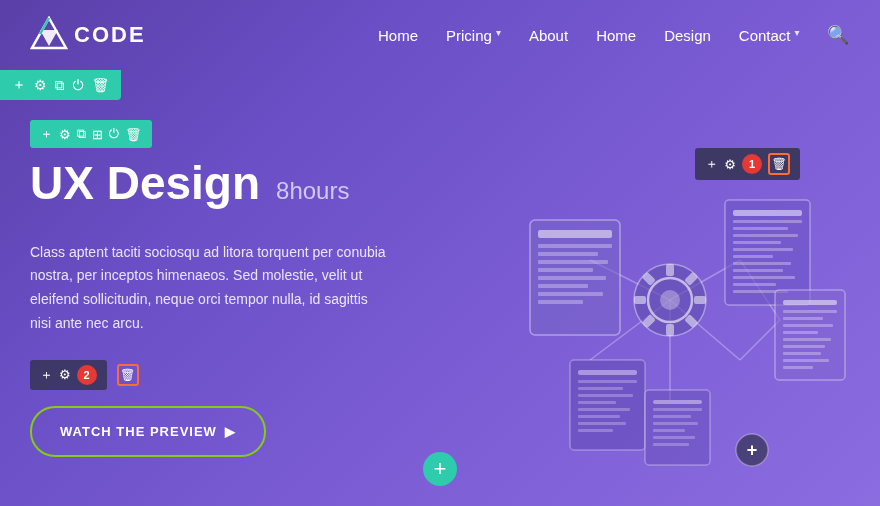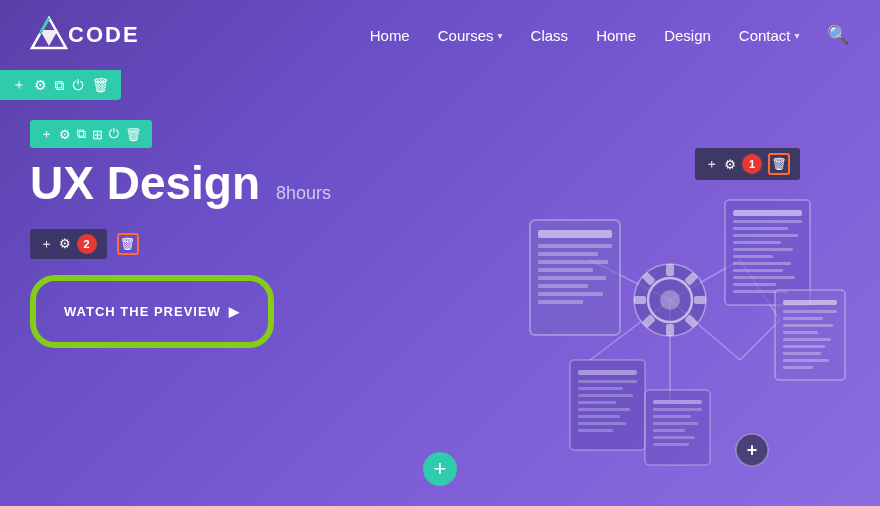--- a/index.html
+++ b/index.html
@@ -18,20 +18,21 @@
       align-items: center;
       justify-content: space-between;
       padding: 0 30px;
       height: 70px;
       position: relative;
       z-index: 10;
     }
     .logo-area {
       display: flex;
       align-items: center;
+      gap: 6px;
     }
     .logo-icon {
       width: 38px;
       height: 38px;
     }
     .logo-text {
       color: white;
       font-size: 22px;
       font-weight: 700;
       letter-spacing: 2px;
@@ -40,21 +41,21 @@
       display: flex;
       align-items: center;
       gap: 28px;
     }
     .nav-link {
       color: white;
       font-size: 15px;
       font-weight: 500;
       text-decoration: none;
       display: flex;
-      align-items: center;
+      align-items: flex-start;
       gap: 4px;
     }
     .nav-link .chevron {
       font-size: 10px;
       opacity: 0.8;
     }
     .nav-search-icon {
       color: white;
       font-size: 18px;
       cursor: pointer;
@@ -109,31 +110,31 @@
     .section-toolbar .tool-icon {
       color: white;
       font-size: 13px;
       cursor: pointer;
     }
 
     .heading-area {
       display: flex;
       align-items: baseline;
       gap: 16px;
-      margin-bottom: 20px;
+      margin-bottom: 32px;
     }
     .main-heading {
       color: white;
       font-size: 46px;
       font-weight: 800;
       line-height: 1.1;
     }
     .hours-badge {
       color: #d0c8f0;
-      font-size: 18px;
+      font-size: 24px;
       font-weight: 400;
     }
 
     .description-text {
       color: rgba(255,255,255,0.85);
       font-size: 14px;
       line-height: 1.7;
       max-width: 360px;
       margin-bottom: 24px;
     }
@@ -180,24 +181,24 @@
       display: flex;
       align-items: center;
       justify-content: center;
       font-size: 12px;
       cursor: pointer;
     }
 
     
     .watch-btn {
       background: transparent;
-      border: 6px solid #84cc16;
+      border: 2px solid #84cc16;
       color: white;
       border-radius: 25px;
-      padding: 23px 28px;
+      padding: 16px 28px;
       font-size: 13px;
       font-weight: 700;
       letter-spacing: 1px;
       cursor: pointer;
       display: flex;
       align-items: center;
       gap: 8px;
     }
 
     
@@ -266,25 +267,25 @@
       <line x1="19" y1="2" x2="10" y2="18" stroke="#2ecbad" stroke-width="2.5"></line>
     </svg>
     <span class="logo-text">CODE</span>
   </div>
 
   <nav class="nav-links">
     <a class="nav-link">
       <span>Home</span>
     </a>
     <a class="nav-link">
-      <span>Courses</span>
+      <span>Pricing</span>
       <span class="chevron">▾</span>
     </a>
     <a class="nav-link">
-      <span>Class</span>
+      <span>About</span>
     </a>
     <a class="nav-link">
       <span>Home</span>
     </a>
     <a class="nav-link">
       <span>Design</span>
     </a>
     <a class="nav-link">
       <span>Contact</span>
       <span class="chevron">▾</span>
@@ -312,20 +313,21 @@
       <span class="tool-icon">⊞</span>
       <span class="tool-icon">⏻</span>
       <span class="tool-icon">🗑</span>
     </div>
 
     <div class="heading-area">
       <h1 class="main-heading">UX Design</h1>
       <span class="hours-badge">8hours</span>
     </div>
 
+    <p class="description-text">Class aptent taciti sociosqu ad litora torquent per conubia nostra, per inceptos himenaeos. Sed molestie, velit ut eleifend sollicitudin, neque orci tempor nulla, id sagittis nisi ante nec arcu.</p>
 
     <div class="btn-toolbar-row">
       <div class="btn-toolbar">
         <span class="tool-icon">＋</span>
         <span class="tool-icon">⚙</span>
         <div class="badge-number">2</div>
       </div>
       <div class="delete-icon-orange">🗑</div>
     </div>
 

